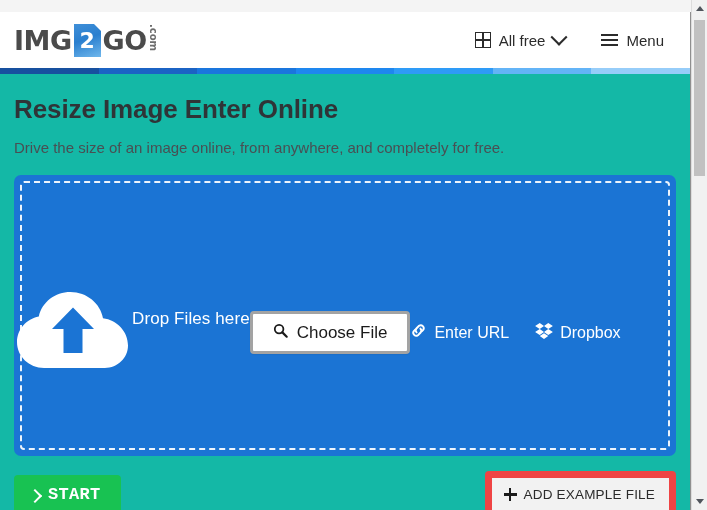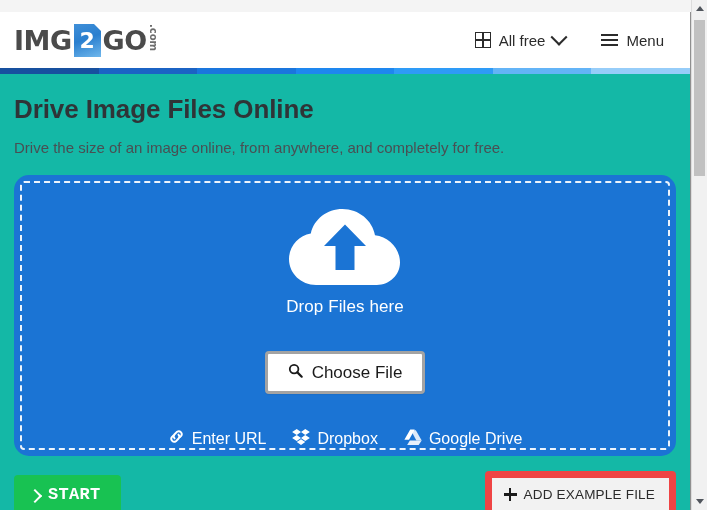--- a/index.html
+++ b/index.html
@@ -183,23 +183,23 @@
   }
 
   
   .dropzone-wrap {
     margin-top: 19px;
   }
   .dropzone {
     position: relative;
     height: 281px;
     background: #1b74d4;
-    border-radius: 15px;
-    display: flex;
-    flex-direction: column;
+    border-radius: 7px;
+    display: flex;
+    flex-direction: row;
     align-items: center;
     box-sizing: border-box;
   }
   .dropzone-dashes {
     position: absolute;
     left: 6px; right: 6px; top: 6px; bottom: 6px;
     border: 2px dashed rgba(255,255,255,0.92);
     border-radius: 4px;
     pointer-events: none;
   }
@@ -388,21 +388,21 @@
         <div style="background: rgb(27, 99, 196);"></div>
         <div style="background: rgb(26, 118, 221);"></div>
         <div style="background: rgb(30, 135, 239);"></div>
         <div style="background: rgb(46, 155, 247);"></div>
         <div style="background: rgb(99, 180, 247);"></div>
         <div style="background: rgb(150, 205, 249);"></div>
       </div>
 
     <div class="main">
 
-      <h1 class="page-title">Drive Image Files Online</h1>
+      <h1 class="page-title">Resize Image Enter Online</h1>
       <p class="page-subtitle">Drive the size of an image online, from anywhere, and completely for free.</p>
 
       <div class="dropzone-wrap">
         <div class="dropzone">
           <div class="dropzone-dashes"></div>
 
           <div class="cloud-icon">
             <svg width="118" height="86" viewBox="0 0 118 86" xmlns="http://www.w3.org/2000/svg">
               <path fill="#ffffff" d="M30 84c-14.9 0-27-11.6-27-26 0-12.7 9.4-23.3 21.8-25.6C28 18.1 41 8 56.4 8c16.4 0 30 11.4 32.6 26.3C103 35.9 114 47.6 114 61.6 114 73.9 103.6 84 90.8 84H30z"></path>
               <path fill="#1b74d4" d="M59 23.5 80 45H68.5v24h-19V45H38z"></path>
@@ -435,30 +435,20 @@
 
             <a class="source-link">
               <span>
                 <svg width="18" height="16" viewBox="0 0 20 18" xmlns="http://www.w3.org/2000/svg">
                   <path fill="#ffffff" d="M5.2 0 0 3.4l5.2 3.4L10 3.4zM14.8 0 10 3.4l4.8 3.4L20 3.4zM0 10.2l5.2 3.4L10 10.2 5.2 6.8zM14.8 6.8 10 10.2l4.8 3.4L20 10.2zM5.2 14.7 10 18l4.8-3.3L10 11.4z"></path>
                 </svg>
               </span>
               <span>Dropbox</span>
             </a>
 
-            <a class="source-link">
-              <span>
-                <svg width="18" height="16" viewBox="0 0 20 18" xmlns="http://www.w3.org/2000/svg">
-                  <path fill="#ffffff" d="M6.9 0.6 0.3 12.1h5.2L12 0.6z"></path>
-                  <path fill="#e8f0fb" d="M6.5 12.9h13.2L16.4 18H3.4z"></path>
-                  <path fill="#ffffff" d="M13.2 1.5 19.8 12.9h-6L7.6 1.5z" opacity="0.85"></path>
-                </svg>
-              </span>
-              <span>Google Drive</span>
-            </a>
 
           </div>
         </div>
       </div>
 
       <div class="action-row">
         <button class="start-btn">
           <span class="icon-chevron-right"></span>
           <span>START</span>
         </button>

